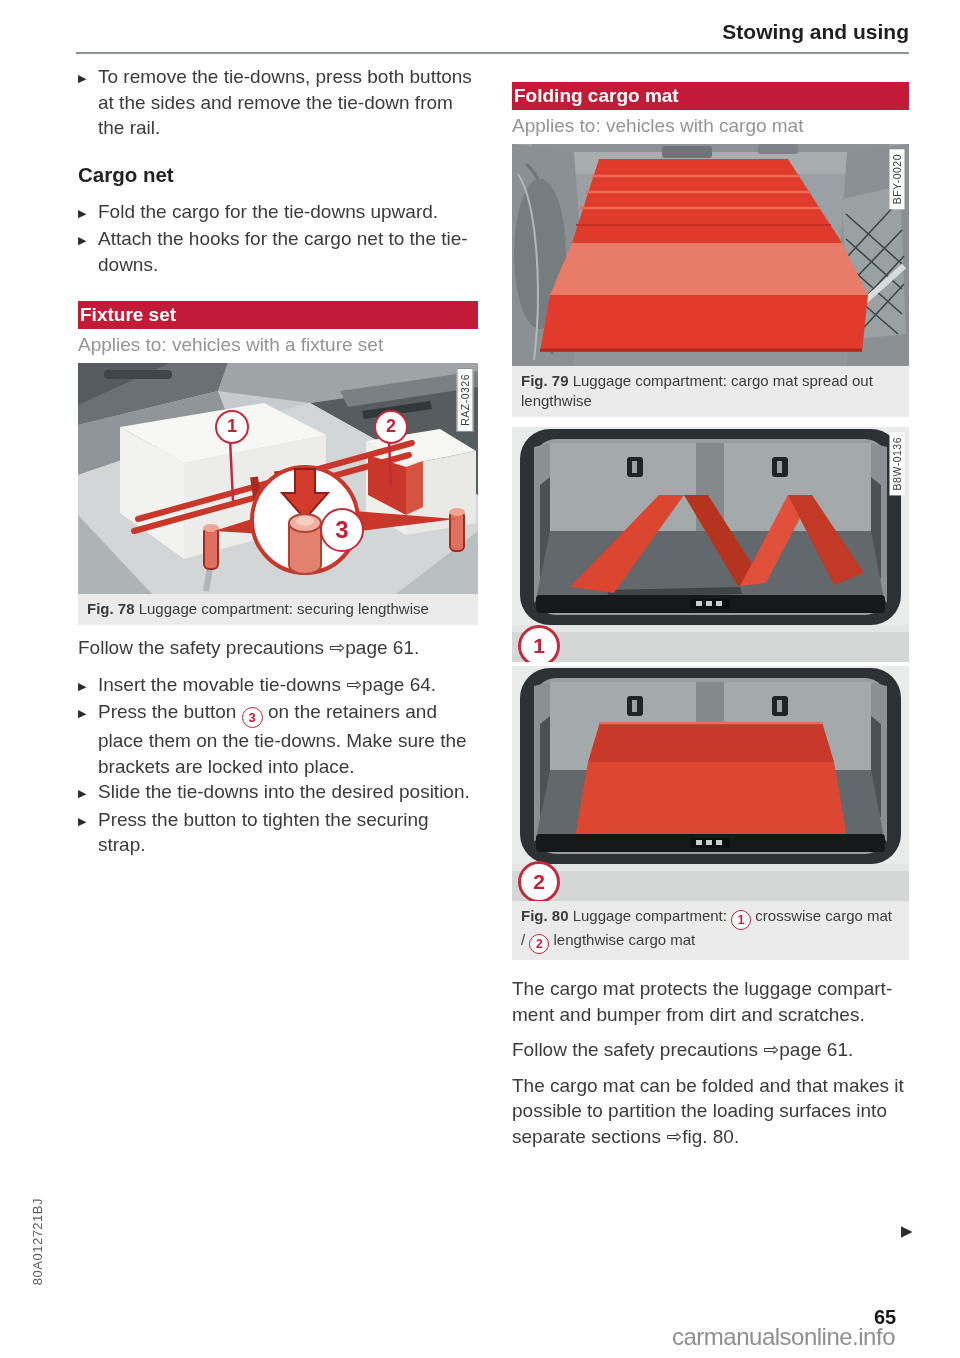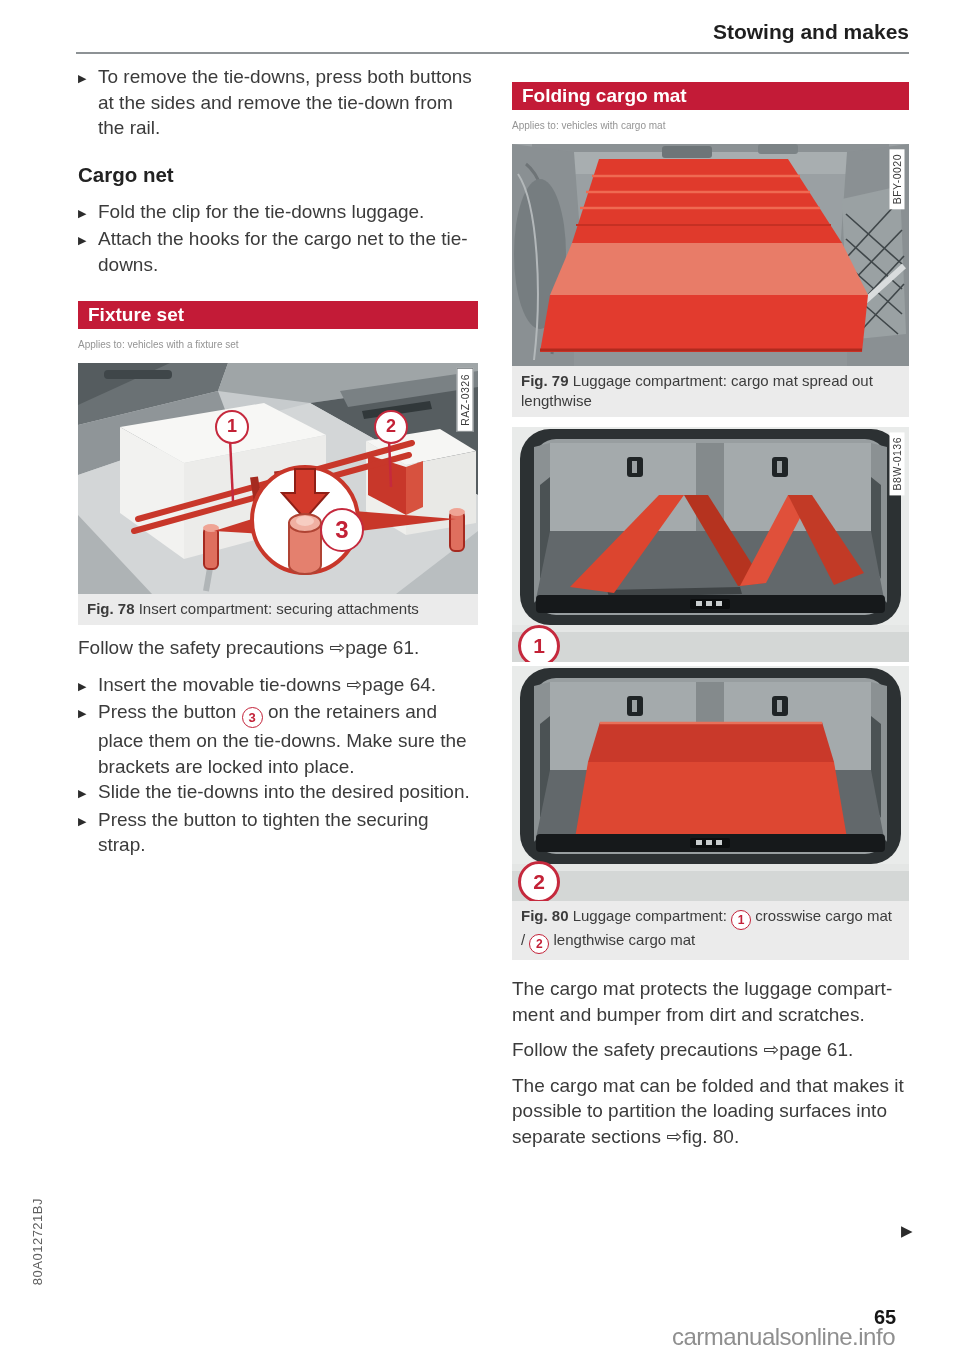--- a/index.html
+++ b/index.html
@@ -15,23 +15,23 @@
   p{margin:0;}
   .mt-sm{margin-top:10px;} .mt-md{margin-top:14px;}
   
   .blist{margin:0;padding:0;list-style:none;}
   .blist.mt{margin-top:12px;}
   .bitem{display:flex;margin:0;}
   .bmark{flex:0 0 20px;font-size:11px;padding-top:2px;color:#2c2c2c;}
   .btext{flex:1;}
   
   .h2{font-size:20.5px;font-weight:bold;color:#222;margin-top:22px;line-height:24px;}
-  .applies{font-size:10px;color:#949494;margin-top:6px;line-height:19px;}
+  .applies{font-size:19px;color:#949494;margin-top:6px;line-height:19px;}
   .banner{margin-top:24px;background:#c31b37;color:#ffffff;font-weight:bold;font-size:19px;
-          padding:2px 10px 3px 10px;line-height:23px;}
+          padding:2px 10px 3px 2px;line-height:23px;}
   .banner.first{margin-top:0;}
   
   .badge{display:inline-block;width:19px;height:19px;border:1.6px solid #c32138;border-radius:50%;
          background:#fff;color:#c32138;font-weight:bold;font-size:13px;line-height:19px;
          text-align:center;vertical-align:-4px;}
   .ref{}
   .arrow{font-style:normal;}
   
   .figure{position:relative;margin-top:9px;}
   .figure .img{position:relative;overflow:hidden;background:#b7bcbe;}
@@ -57,39 +57,39 @@
   .continuation{position:absolute;left:901px;top:1222px;font-size:15px;color:#2b2b2b;}
   .page-number{position:absolute;left:874px;top:1306px;font-size:20px;font-weight:bold;color:#161616;}
   .watermark{position:absolute;left:672px;top:1323px;font-size:24px;color:#8f8f8f;
              letter-spacing:-0.5px;z-index:5;}
 </style>
 </head>
 <body>
 
 <div class="page">
 
-  <div class="header-title">Stowing and makes</div>
+  <div class="header-title">Stowing and using</div>
   <div class="header-rule"></div>
 
   <div class="col col-left">
 
     <ul class="blist">
       <li class="bitem">
         <span class="bmark">▶</span>
         <span class="btext">To remove the tie-downs, press both buttons at the sides and remove the tie-down from the rail.</span>
       </li>
     </ul>
 
     <div class="h2">Cargo net</div>
 
 
     <ul class="blist mt">
       <li class="bitem">
         <span class="bmark">▶</span>
-        <span class="btext">Fold the clip for the tie-downs luggage.</span>
+        <span class="btext">Fold the cargo for the tie-downs upward.</span>
       </li>
       <li class="bitem">
         <span class="bmark">▶</span>
         <span class="btext">Attach the hooks for the cargo net to the tie-downs.</span>
       </li>
     </ul>
 
     <div class="banner">Fixture set</div>
     <div class="applies">Applies to: vehicles with a fixture set</div>
 
@@ -149,21 +149,21 @@
           <line x1="152" y1="76" x2="155" y2="138" stroke="#c5293d" stroke-width="2.5"></line>
           <line x1="311" y1="76" x2="313" y2="124" stroke="#c5293d" stroke-width="2.5"></line>
         </svg>
         <div class="callout co-sm" style="left:137px;top:47px;">1</div>
         <div class="callout co-sm" style="left:296px;top:47px;">2</div>
         <div class="callout co-lg" style="left:242px;top:145px;">3</div>
         <div class="img-code bordered">RAZ-0326</div>
       </div>
       <div class="fig-caption">
         <span class="fig-label">Fig. 78</span>
-        <span>Insert compartment: securing attachments</span>
+        <span>Luggage compartment: securing lengthwise</span>
       </div>
     </div>
 
 
     <p class="mt-sm">
       <span>Follow the safety precautions</span>
       <span class="arrow">⇨</span><span class="ref">page 61</span><span>.</span>
     </p>
 
     <ul class="blist" style="margin-top:11px;">

